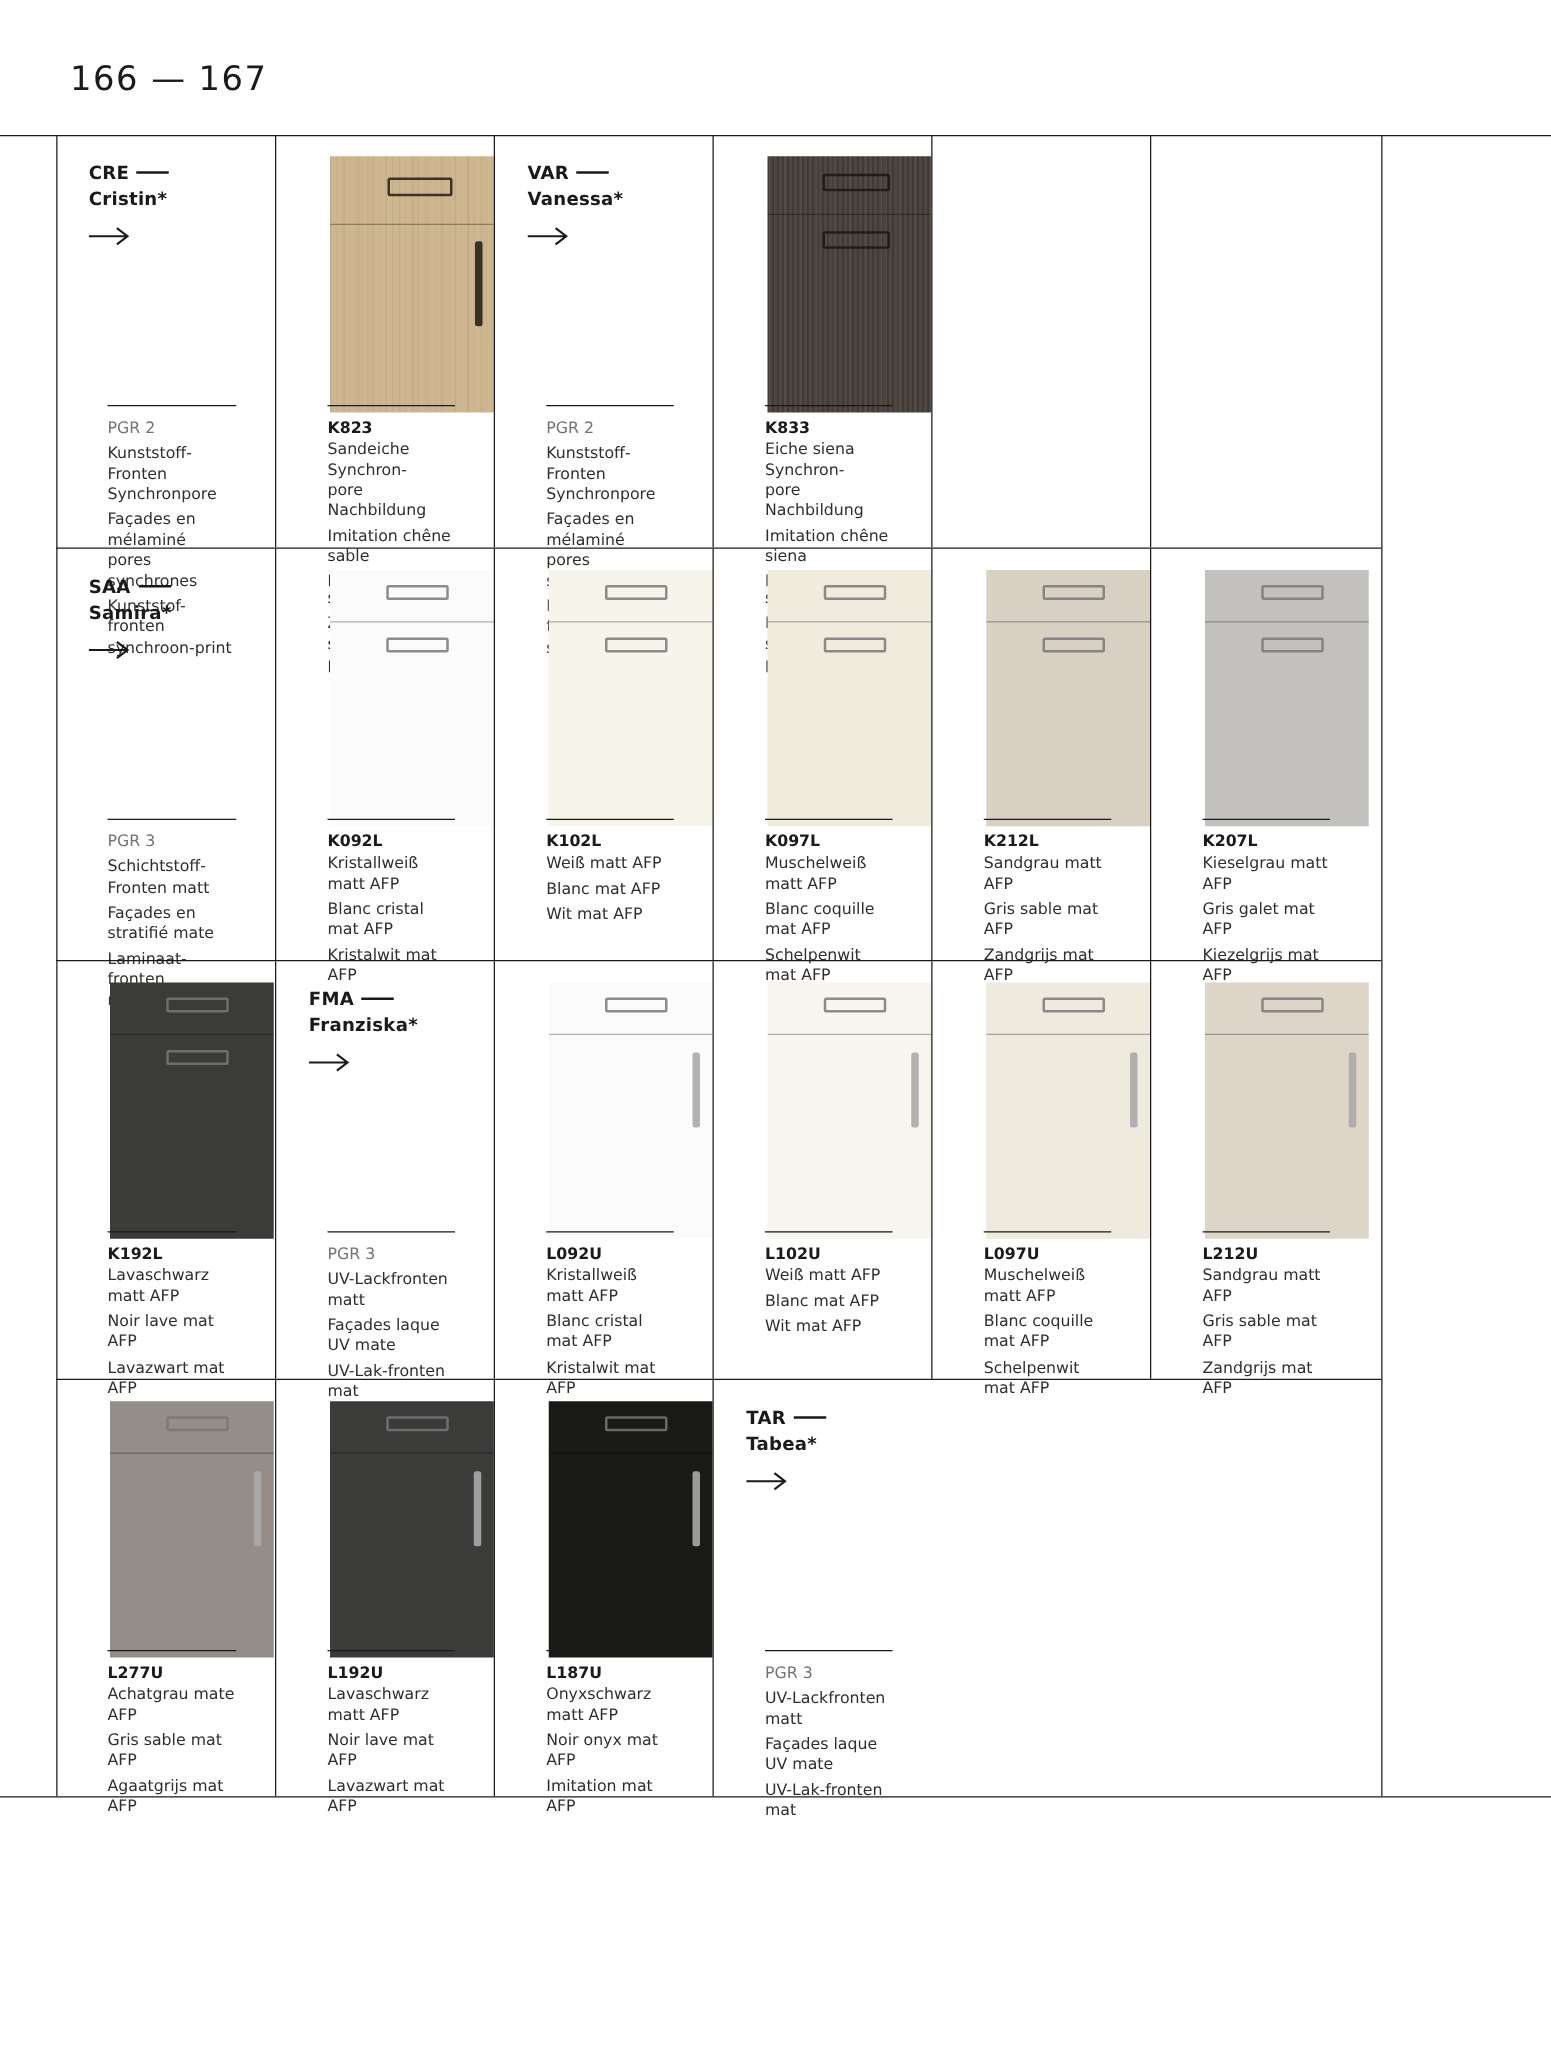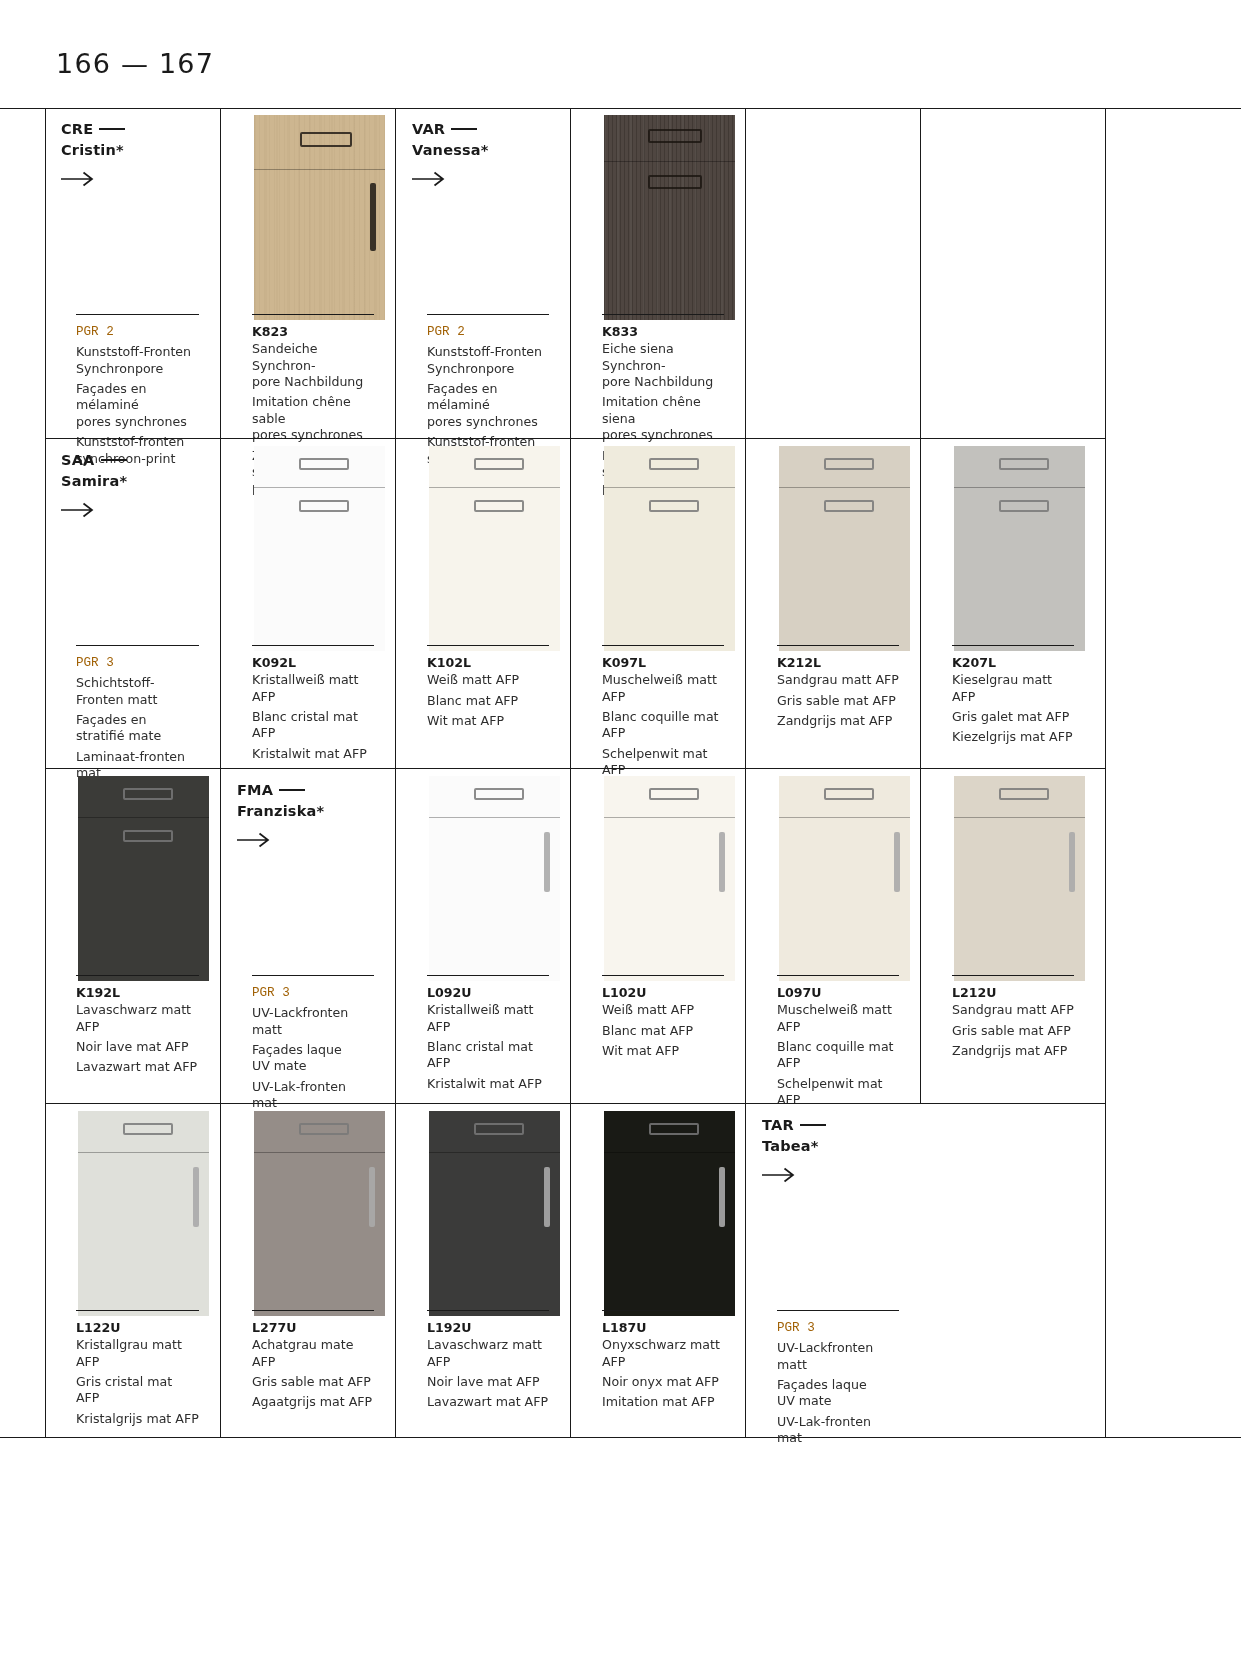--- a/index.html
+++ b/index.html
@@ -53,21 +53,21 @@
     border-top: 1.5px solid #1a1a1a;
   }
   .row.first { border-top: none; }
 
   .cells { display: flex; height: 100%; }
   .cell {
     position: relative;
     width: 175px;
     flex: 0 0 175px;
     border-left: 1.1px solid #1a1a1a;
-    padding: 1px;
+    padding: 11px;
   }
   .cell:first-child { border-left: none; }
   .cell .inner {
     position: relative;
     height: 100%;
     padding-left: 15px;
     padding-right: 10px;
   }
 
   
@@ -140,21 +140,21 @@
   }
   .caption .rule-above {
     position: absolute;
     left: 0; right: 0;
     top: -10px;
     border-top: 1.3px solid #1a1a1a;
   }
   .caption .grp { margin-top: 4px; }
   .caption .grp.first { margin-top: 0; }
   .caption .ln { white-space: pre-line; }
-  .pgr { color: #a16207; font-family: Liberation Mono, monospace; }
+  .pgr { color: #737373; }
 </style>
 </head>
 <body>
 
 <div class="page">
 
   <div class="folio">166 — 167</div>
 
   <div class="top-rule-full"></div>
   <div class="bottom-rule-full"></div>
@@ -502,40 +502,20 @@
               </div>
             </div>
           </div>
         </div>
       </div>
       <div class="row" style="top:1103px;height:334px;">
         <div class="cells">
           <div class="cell">
             <div class="inner">
               <div class="prod">
-                <div class="door" style="height:205px;background:#dfe0da;">
-                  <div class="drawer-line" style="top:41px;"></div>
-                  <div class="hbar-out" style="left:45px;top:12px;width:50px;height:12px;border-color:rgba(120,120,120,.85);"></div>
-                  <div class="vbar" style="right:10px;top:56px;width:6px;height:60px;background:rgba(170,170,170,.9);"></div>
-                </div>
-              </div>
-              <div style="position:absolute;left:15px;right:10px;top:215px;">
-                <div class="caption">
-                  <div class="rule-above"></div>
-                  <div class="code">L122U</div>
-                  <div class="ln grp first">Kristallgrau matt AFP</div>
-                  <div class="ln grp">Gris cristal mat AFP</div>
-                  <div class="ln grp">Kristalgrijs mat AFP</div>
-                </div>
-              </div>
-            </div>
-          </div>
-          <div class="cell">
-            <div class="inner">
-              <div class="prod">
                 <div class="door" style="height:205px;background:#958d88;">
                   <div class="drawer-line" style="top:41px;"></div>
                   <div class="hbar-out" style="left:45px;top:12px;width:50px;height:12px;border-color:rgba(120,120,120,.85);"></div>
                   <div class="vbar" style="right:10px;top:56px;width:6px;height:60px;background:rgba(170,170,170,.9);"></div>
                 </div>
               </div>
               <div style="position:absolute;left:15px;right:10px;top:215px;">
                 <div class="caption">
                   <div class="rule-above"></div>
                   <div class="code">L277U</div>

